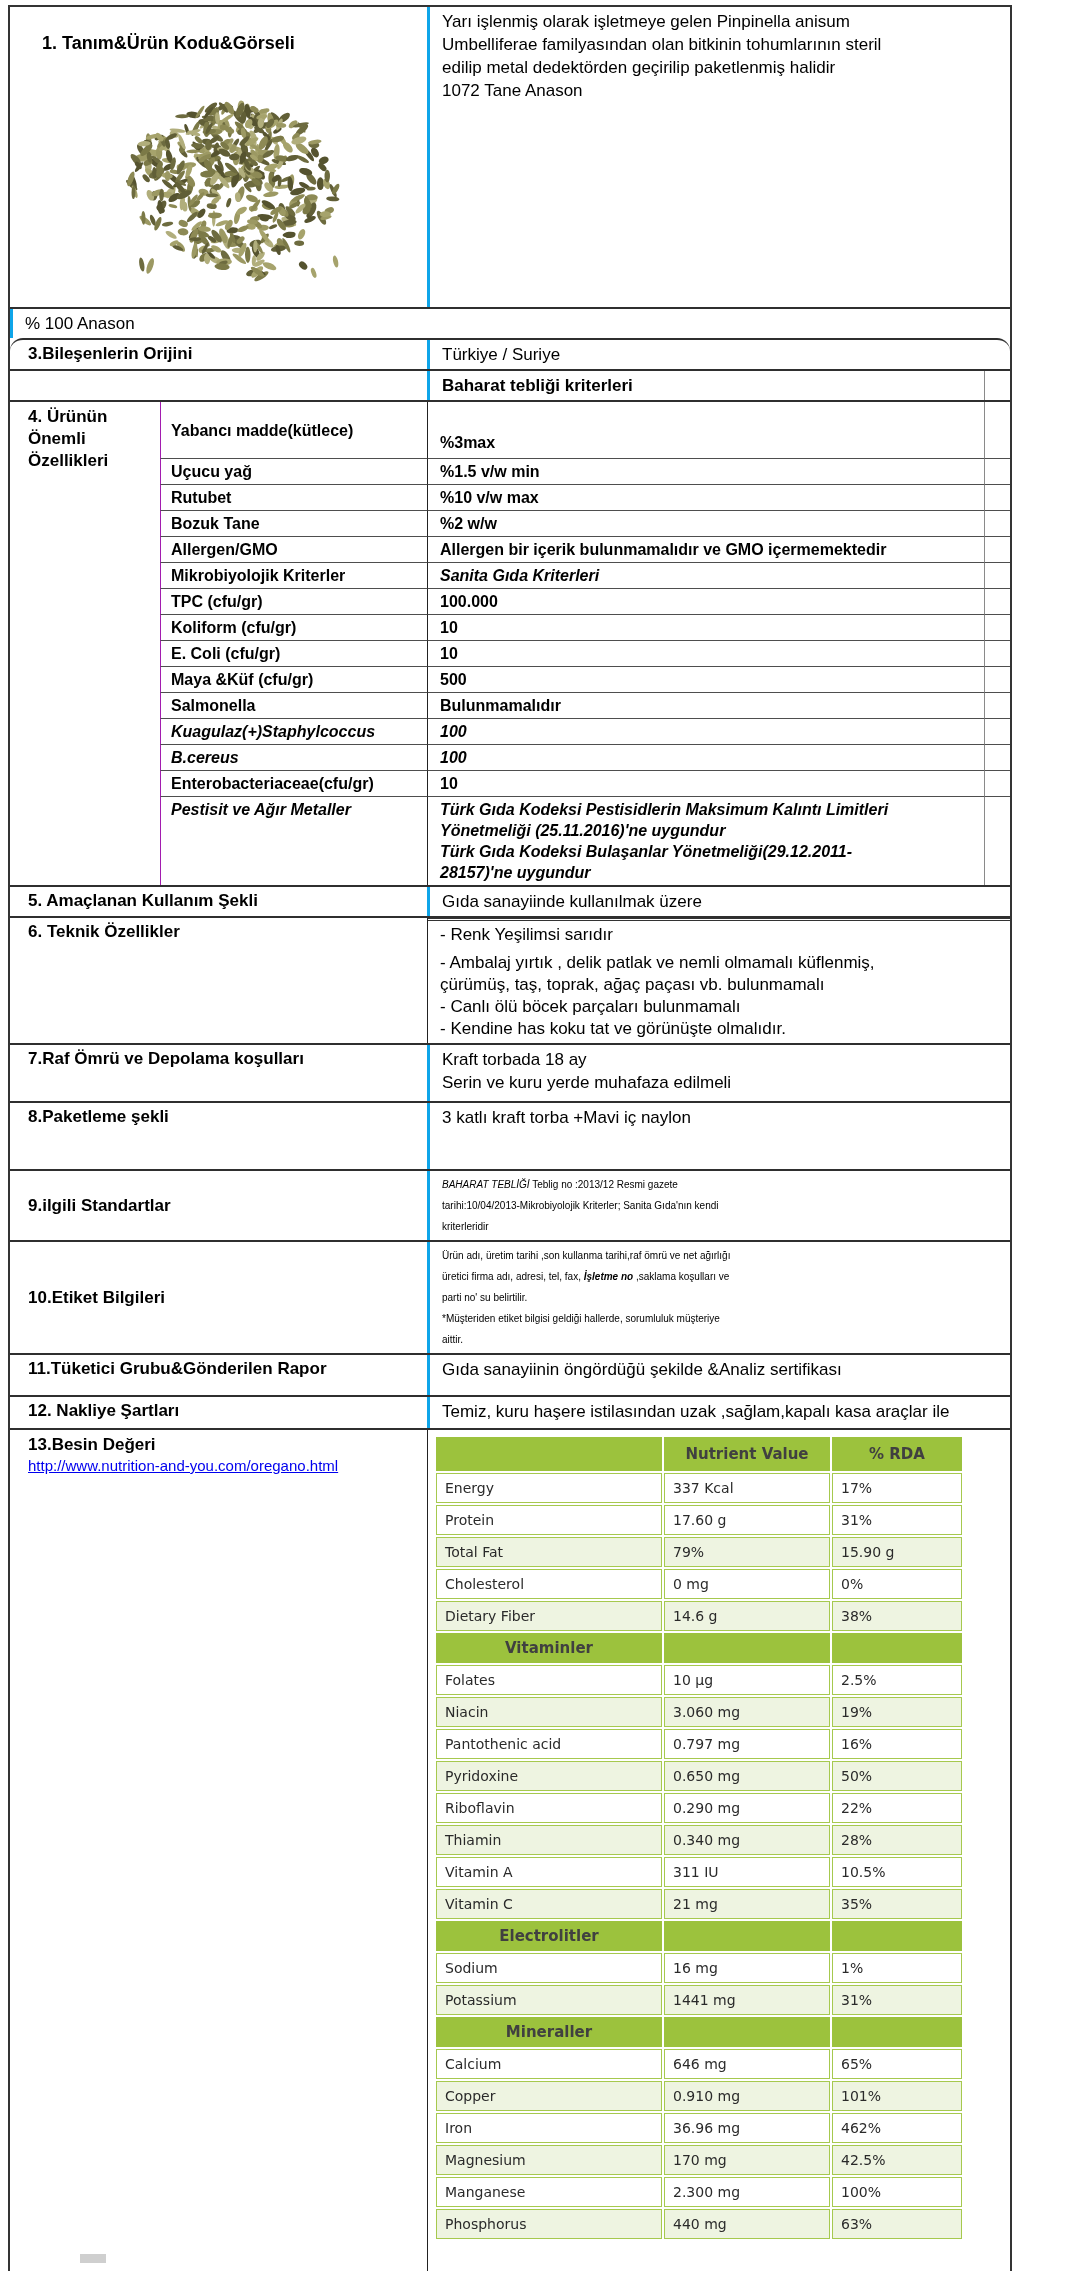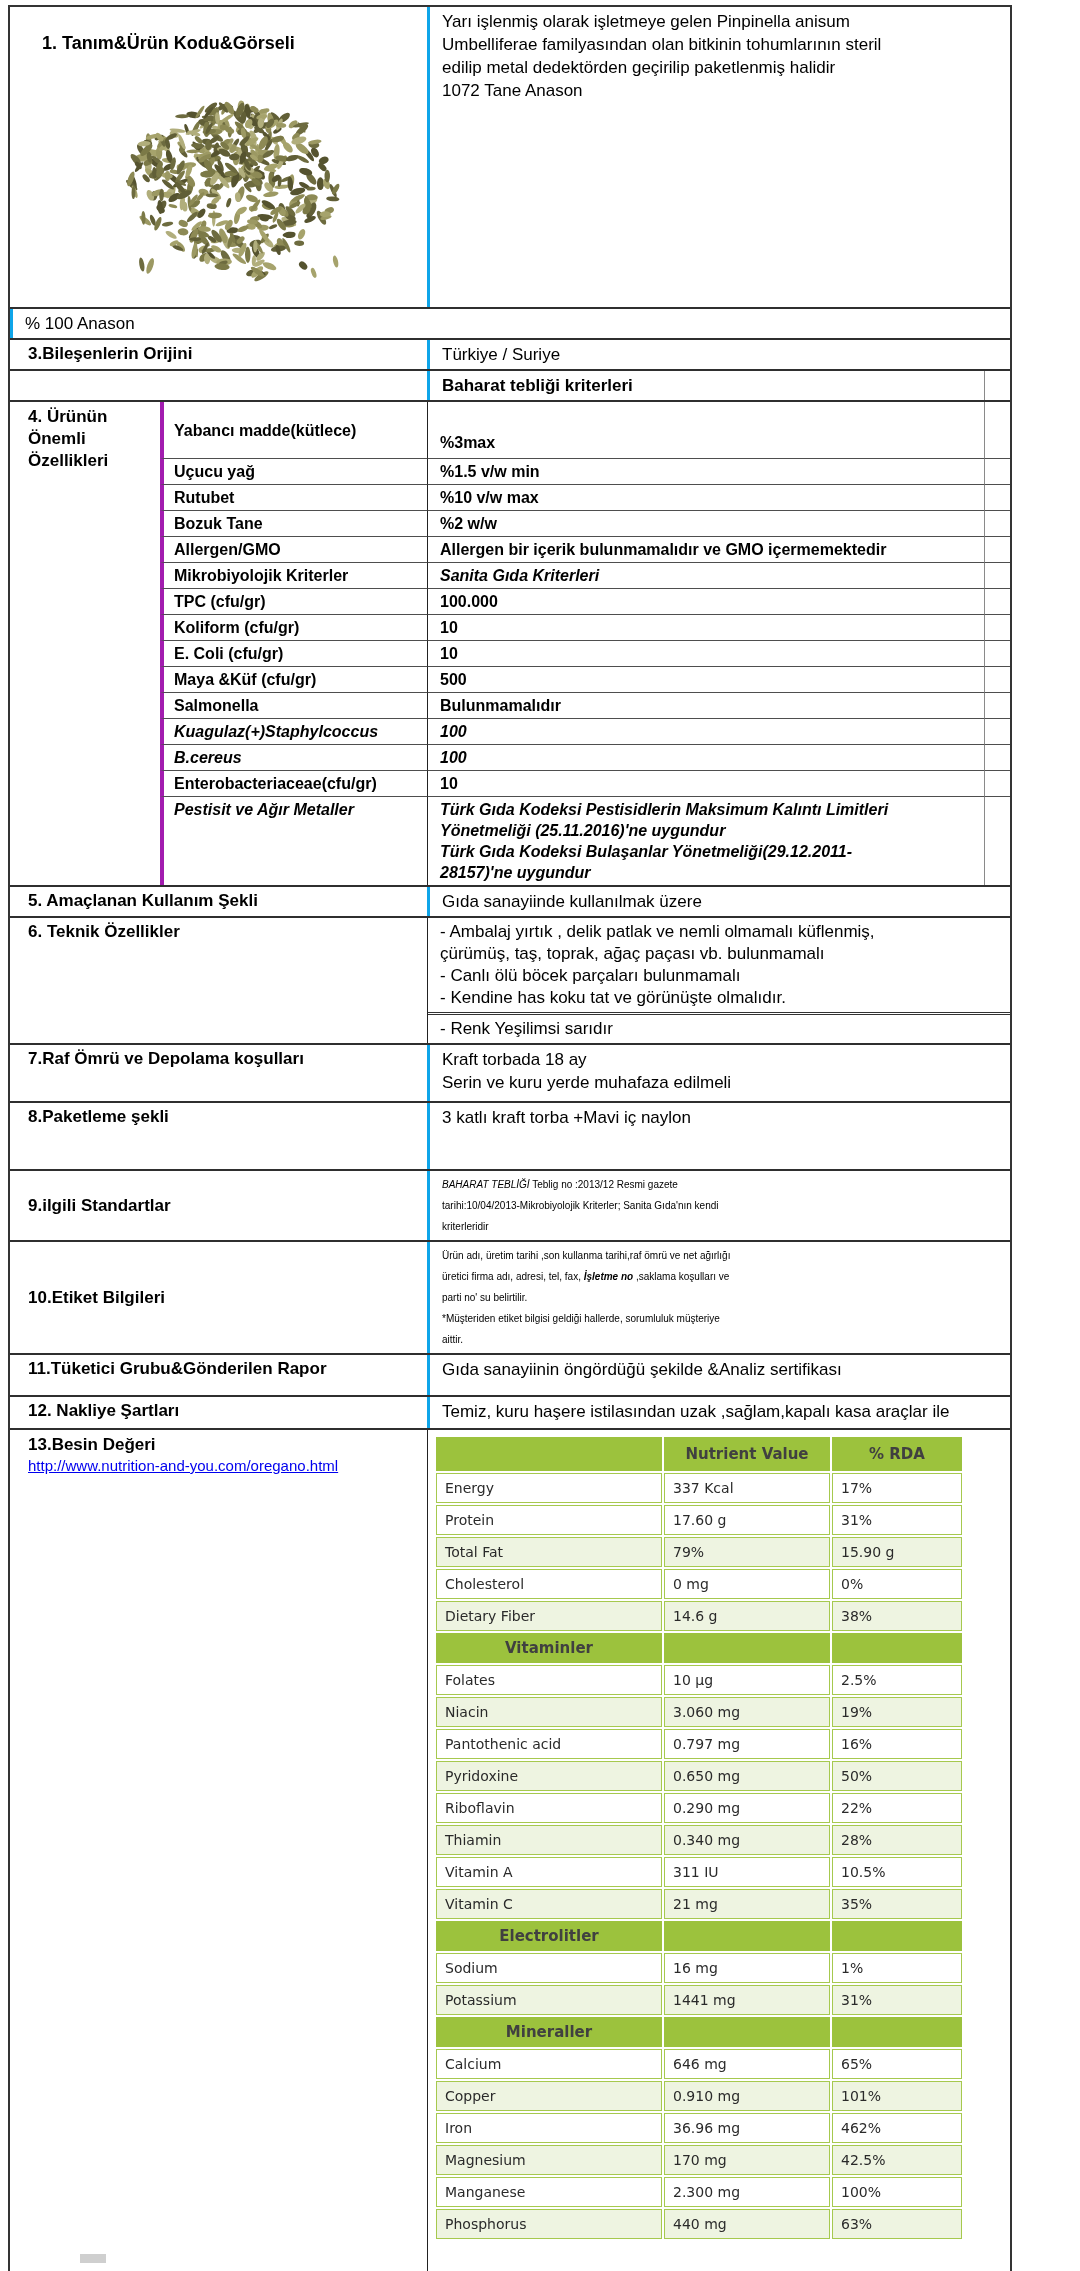--- a/index.html
+++ b/index.html
@@ -22,42 +22,42 @@
     flex:1;border-left:3px solid #0ea5e9;box-sizing:border-box;
     padding:3px 8px 3px 12px;font-size:17px;line-height:23px;white-space:pre-line;
   }
   .small{font-size:10px;line-height:21px;}
   .em{font-style:italic;font-weight:bold;}
   .it{font-style:italic;}
   
   .r1{min-height:219px;}
   .r1 .lab{padding-left:32px;font-size:18px;}
   .seeds{display:block;margin:6px 0 0 60px;}
-  .r2{min-height:27px;} .r3{min-height:26px;}
+  .r2{min-height:27px;} .r3{min-height:26px;border-radius:13px;}
   .bah{min-height:27px;}
   .nar-flex{flex:0 0 26px;border-left:1px solid #8a8a8a;box-sizing:border-box;}
   .r5{min-height:26px;}
   .r7{min-height:58px;} .r8{min-height:68px;}
   .r9{min-height:66px;} .r9 .lab{display:flex;align-items:center;}
   .r10{min-height:108px;} .r10 .lab{display:flex;align-items:center;}
   .r11{min-height:42px;} .r12{min-height:33px;}
   .r13{min-height:868px;}
   .vstack{flex:1;display:flex;flex-direction:column;border-left:1px solid #222;box-sizing:border-box;}
   .vitem{padding:3px 8px 3px 12px;font-size:17px;line-height:22px;white-space:pre-line;box-sizing:border-box;}
   .vitem.part1{min-height:86px;}
   .vitem.part2{border-top:3px double #333;min-height:26px;}
   
   .s4{display:grid;grid-template-columns:150px 267px 1fr 26px;border-top:2px solid #2f2f2f;}
   .s4-outer{
     grid-column:1;padding:4px 4px 4px 18px;font-weight:bold;font-size:17px;
     line-height:22px;white-space:pre-line;box-sizing:border-box;
   }
   .s4c{border-top:1px solid #4e4e4e;box-sizing:border-box;min-height:26px;padding:2px 6px;}
   .s4c.fr{border-top:none;}
-  .sub{border-left:4px solid #a21caf;font-weight:bold;font-size:16px;line-height:21px;padding-left:10px;}
+  .sub{border-left:1px solid #a21caf;font-weight:bold;font-size:16px;line-height:21px;padding-left:10px;}
   .v4{border-left:1px solid #222;font-size:16px;line-height:21px;padding-left:12px;white-space:pre-line;font-weight:bold;}
   .nar{border-left:1px solid #8a8a8a;}
   .s4c.tall{min-height:56px;}
   .v4.tall{display:flex;align-items:flex-end;padding-bottom:5px;}
   .sub.tall{display:flex;align-items:center;}
   
   .lab13{
     flex:0 0 417px;width:417px;box-sizing:border-box;padding:4px 8px 3px 18px;
   }
   .besin-title{font-weight:bold;font-size:17px;line-height:22px;}
@@ -664,25 +664,25 @@
     </div>
 
   <div class="row r5">
     <div class="lab">5. Amaçlanan Kullanım Şekli</div>
     <div class="val">Gıda sanayiinde kullanılmak üzere</div>
   </div>
 
   <div class="row r6">
     <div class="lab">6. Teknik Özellikler</div>
     <div class="vstack">
+      <div class="vitem part2">- Renk Yeşilimsi sarıdır</div>
       <div class="vitem part1">- Ambalaj yırtık , delik patlak ve nemli olmamalı küflenmiş,
 çürümüş, taş,    toprak, ağaç paçası vb. bulunmamalı
 - Canlı ölü böcek parçaları bulunmamalı
 - Kendine has koku  tat ve görünüşte olmalıdır.</div>
-      <div class="vitem part2">- Renk Yeşilimsi sarıdır</div>
     </div>
   </div>
 
   <div class="row r7">
     <div class="lab">7.Raf Ömrü ve Depolama koşulları</div>
     <div class="val">Kraft torbada 18 ay
 Serin ve kuru yerde muhafaza edilmeli</div>
   </div>
 
   <div class="row r8">

